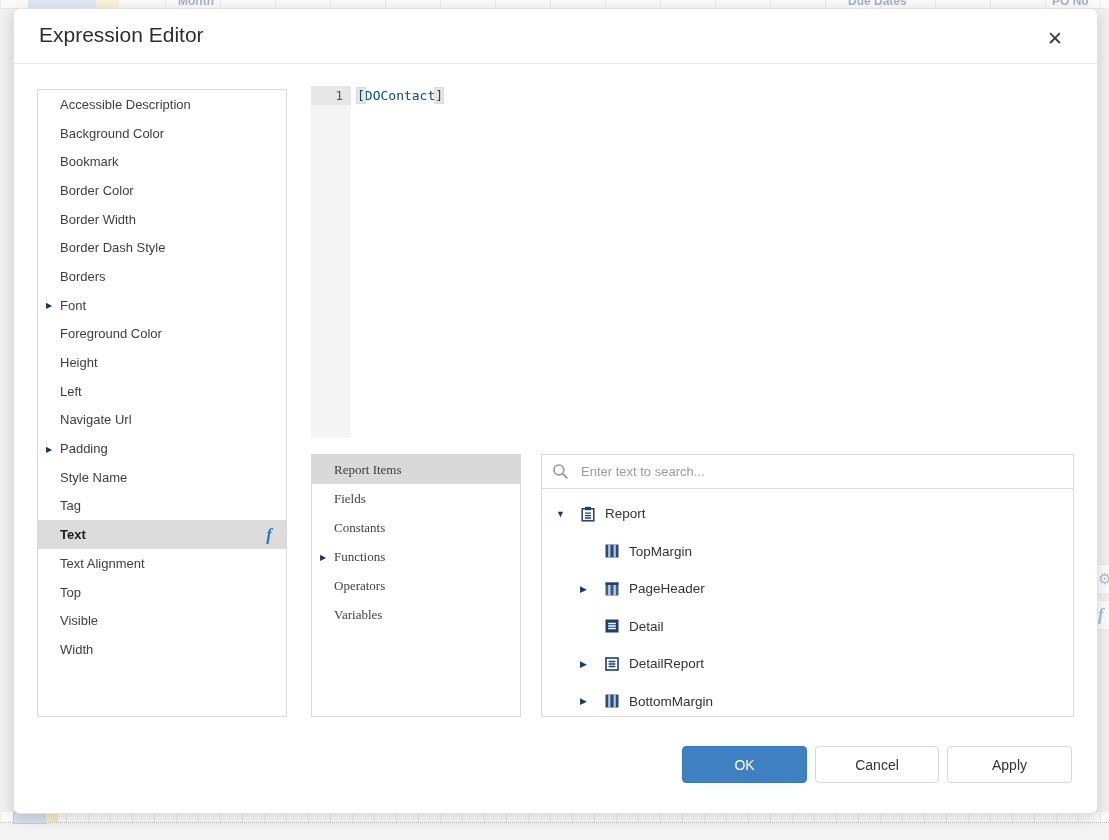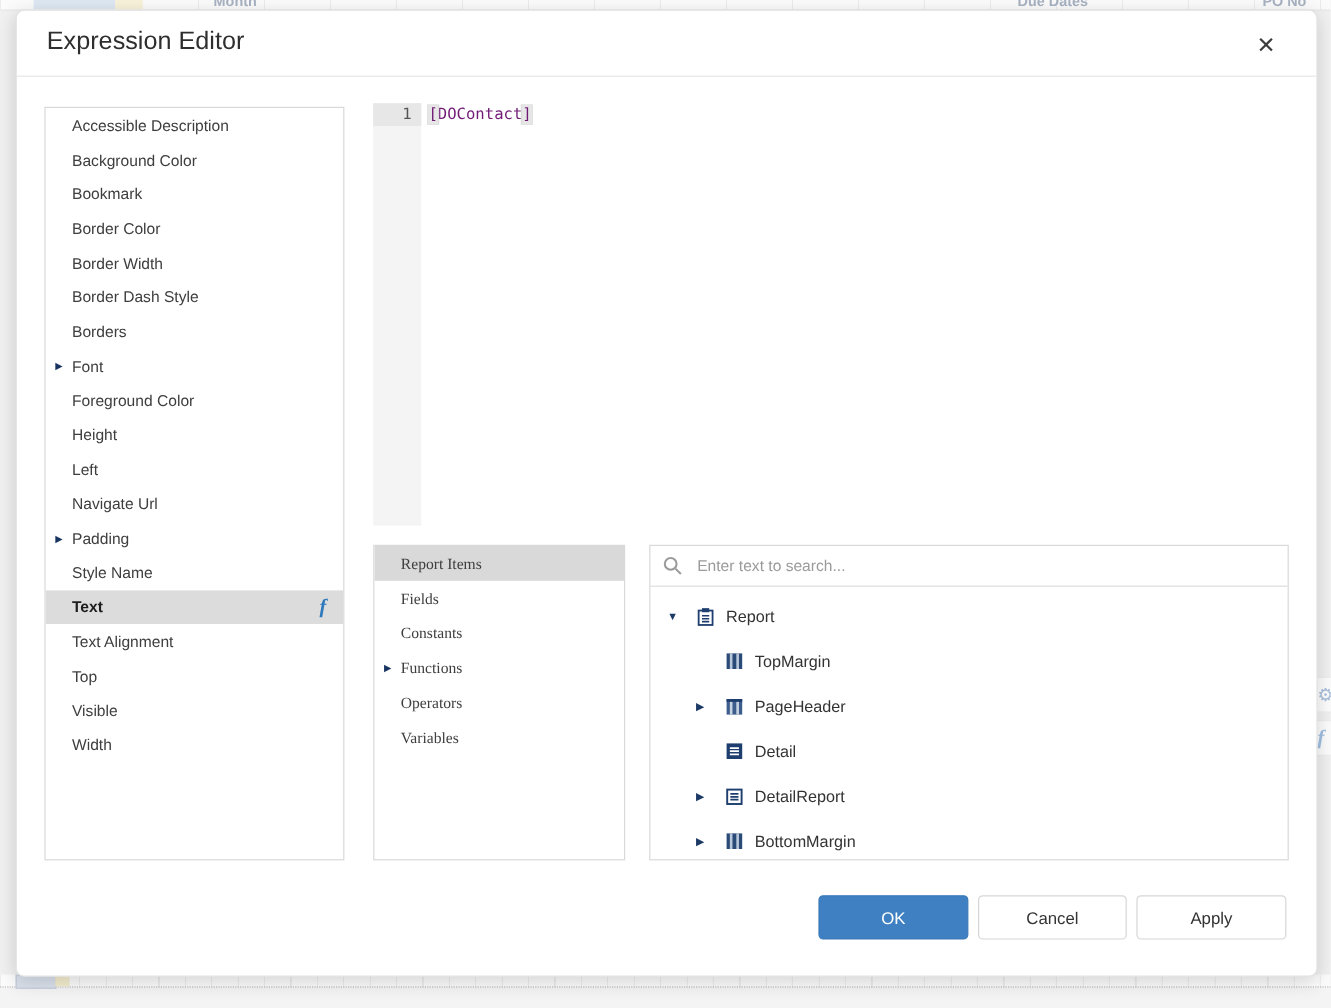--- a/index.html
+++ b/index.html
@@ -68,21 +68,21 @@
     font-size:17px;color:#2e78bd;
   }
   
   .editor{position:absolute;left:297px;top:77px;width:763px;height:352px;background:#fff;
     font-family:"DejaVu Sans Mono","Liberation Mono",monospace;font-size:13px;}
   .gutter{position:absolute;left:0;top:0;width:40px;height:100%;background:#f4f4f4;}
   .gutter-line{
     height:19px;line-height:19px;text-align:right;padding-right:8px;
     background:#e7e7e7;color:#555;
   }
-  .code-line{position:absolute;left:46px;top:0;height:19px;line-height:19px;color:#701a75;white-space:pre;}
+  .code-line{position:absolute;left:46px;top:0;height:19px;line-height:19px;color:#0c4a6e;white-space:pre;}
   .code-line .bracket{background:#e6e6e6;outline:1px solid #dadada;}
   
   .cats-panel{
     position:absolute;left:297px;top:445px;width:210px;height:263px;
     border:1px solid #d9d9d9;background:#fff;overflow:hidden;box-sizing:border-box;
   }
   .cat-row{
     height:29px;display:flex;align-items:center;position:relative;
     padding-left:22px;font-size:13px;color:#3e3e3e;cursor:pointer;font-family:Liberation Serif, serif;
   }
@@ -182,20 +182,23 @@
     <div class="prop-row">
         <span>Navigate Url</span>
       </div>
     <div class="prop-row">
         <span class="arrow">▶</span>
         <span>Padding</span>
       </div>
     <div class="prop-row">
         <span>Style Name</span>
       </div>
+    <div class="prop-row">
+        <span>Tag</span>
+      </div>
     <div class="prop-row selected">
         <span>Text</span>
         <span class="f-badge">f</span>
       </div>
     <div class="prop-row">
         <span>Text Alignment</span>
       </div>
     <div class="prop-row">
         <span>Top</span>
       </div>

